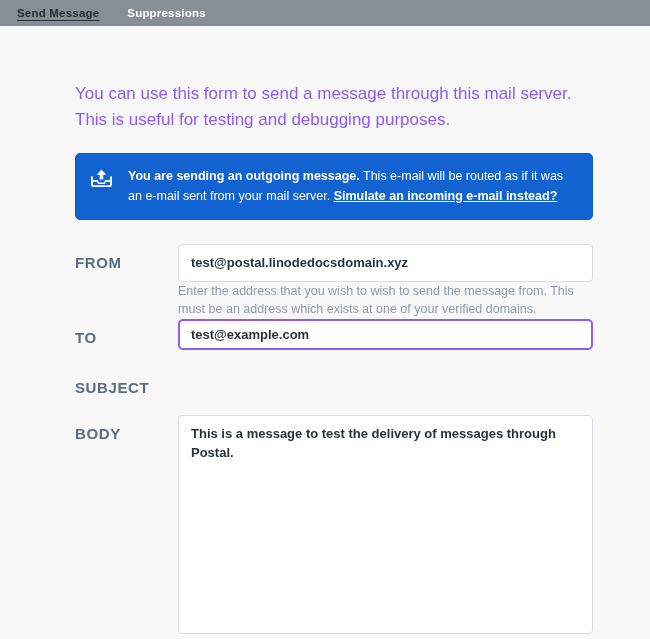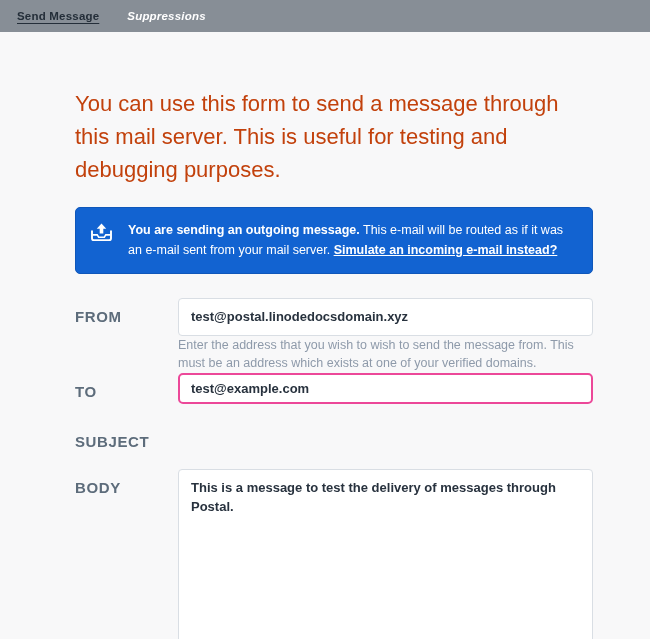--- a/index.html
+++ b/index.html
@@ -4,52 +4,52 @@
 <style>
   * { margin: 0; padding: 0; box-sizing: border-box; }
   html, body { width: 650px; height: 639px; overflow: hidden; }
   body {
     font-family: "Liberation Sans", sans-serif;
     background: #f8f8f9;
   }
 
   
   .topbar {
-    height: 32px;
+    height: 26px;
     background: #878e96;
     display: flex;
     align-items: center;
     padding-left: 17px;
   }
   .tab {
     font-size: 11.5px;
     font-weight: bold;
     margin-right: 28px;
     cursor: pointer;
     letter-spacing: .2px;
   }
   .tab.active {
     color: #242e39;
     text-decoration: underline;
     text-underline-offset: 3px;
     text-decoration-thickness: 1px;
   }
-  .tab.inactive { color: #ffffff; font-style: italic; }
+  .tab.inactive { color: #ffffff; }
 
   
   .content {
     padding-left: 75px;
     padding-right: 57px;
   }
   .intro {
     margin-top: 55px;
     width: 508px;
-    font-size: 22px;
+    font-size: 17px;
     line-height: 1.5;
-    color: #c2410c;
+    color: #8b5cf6;
   }
 
   
   .alert {
     margin-top: 21px;
     width: 518px;
     background: #1263d1;
     border: 1px solid #0f57ba;
     border-radius: 5px;
     color: #ffffff;
@@ -96,21 +96,21 @@
     border: 1px solid #d9dee4;
     border-radius: 4px;
     padding: 18px 12px;
     font-family: "Liberation Sans", sans-serif;
     font-size: 13px;
     font-weight: bold;
     color: #28323e;
     outline: none;
   }
   .text-input.focused {
-    border: 2px solid #ec4899;
+    border: 2px solid #8b5cf6;
     border-radius: 5px;
     padding: 0 11px;
   }
   .text-input.short { height: 27px; }
   .help {
     width: 420px;
     font-size: 12.5px;
     line-height: 1.5;
     color: #8e9aaa;
   }

